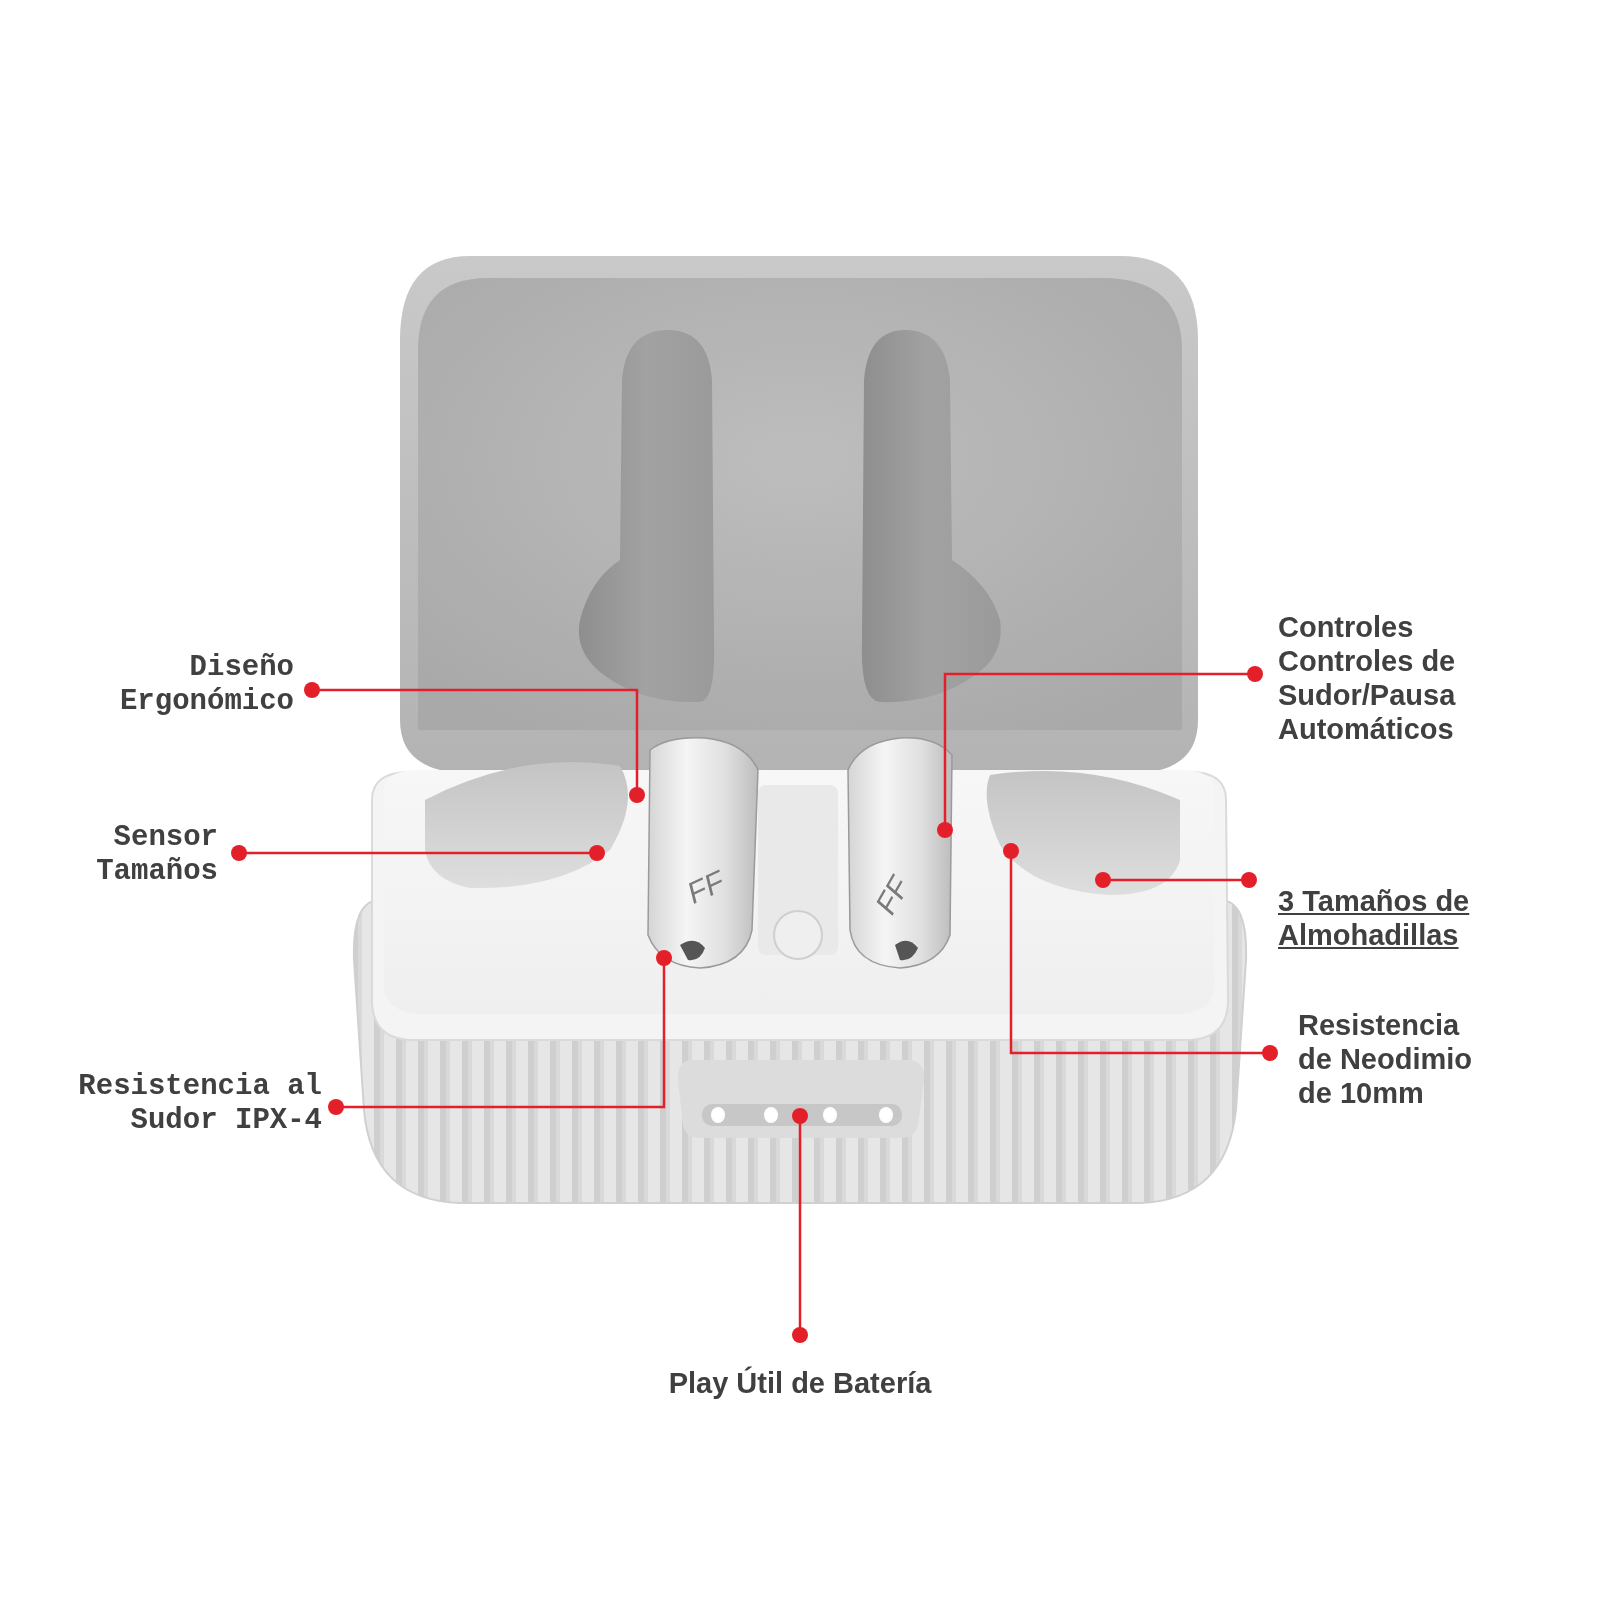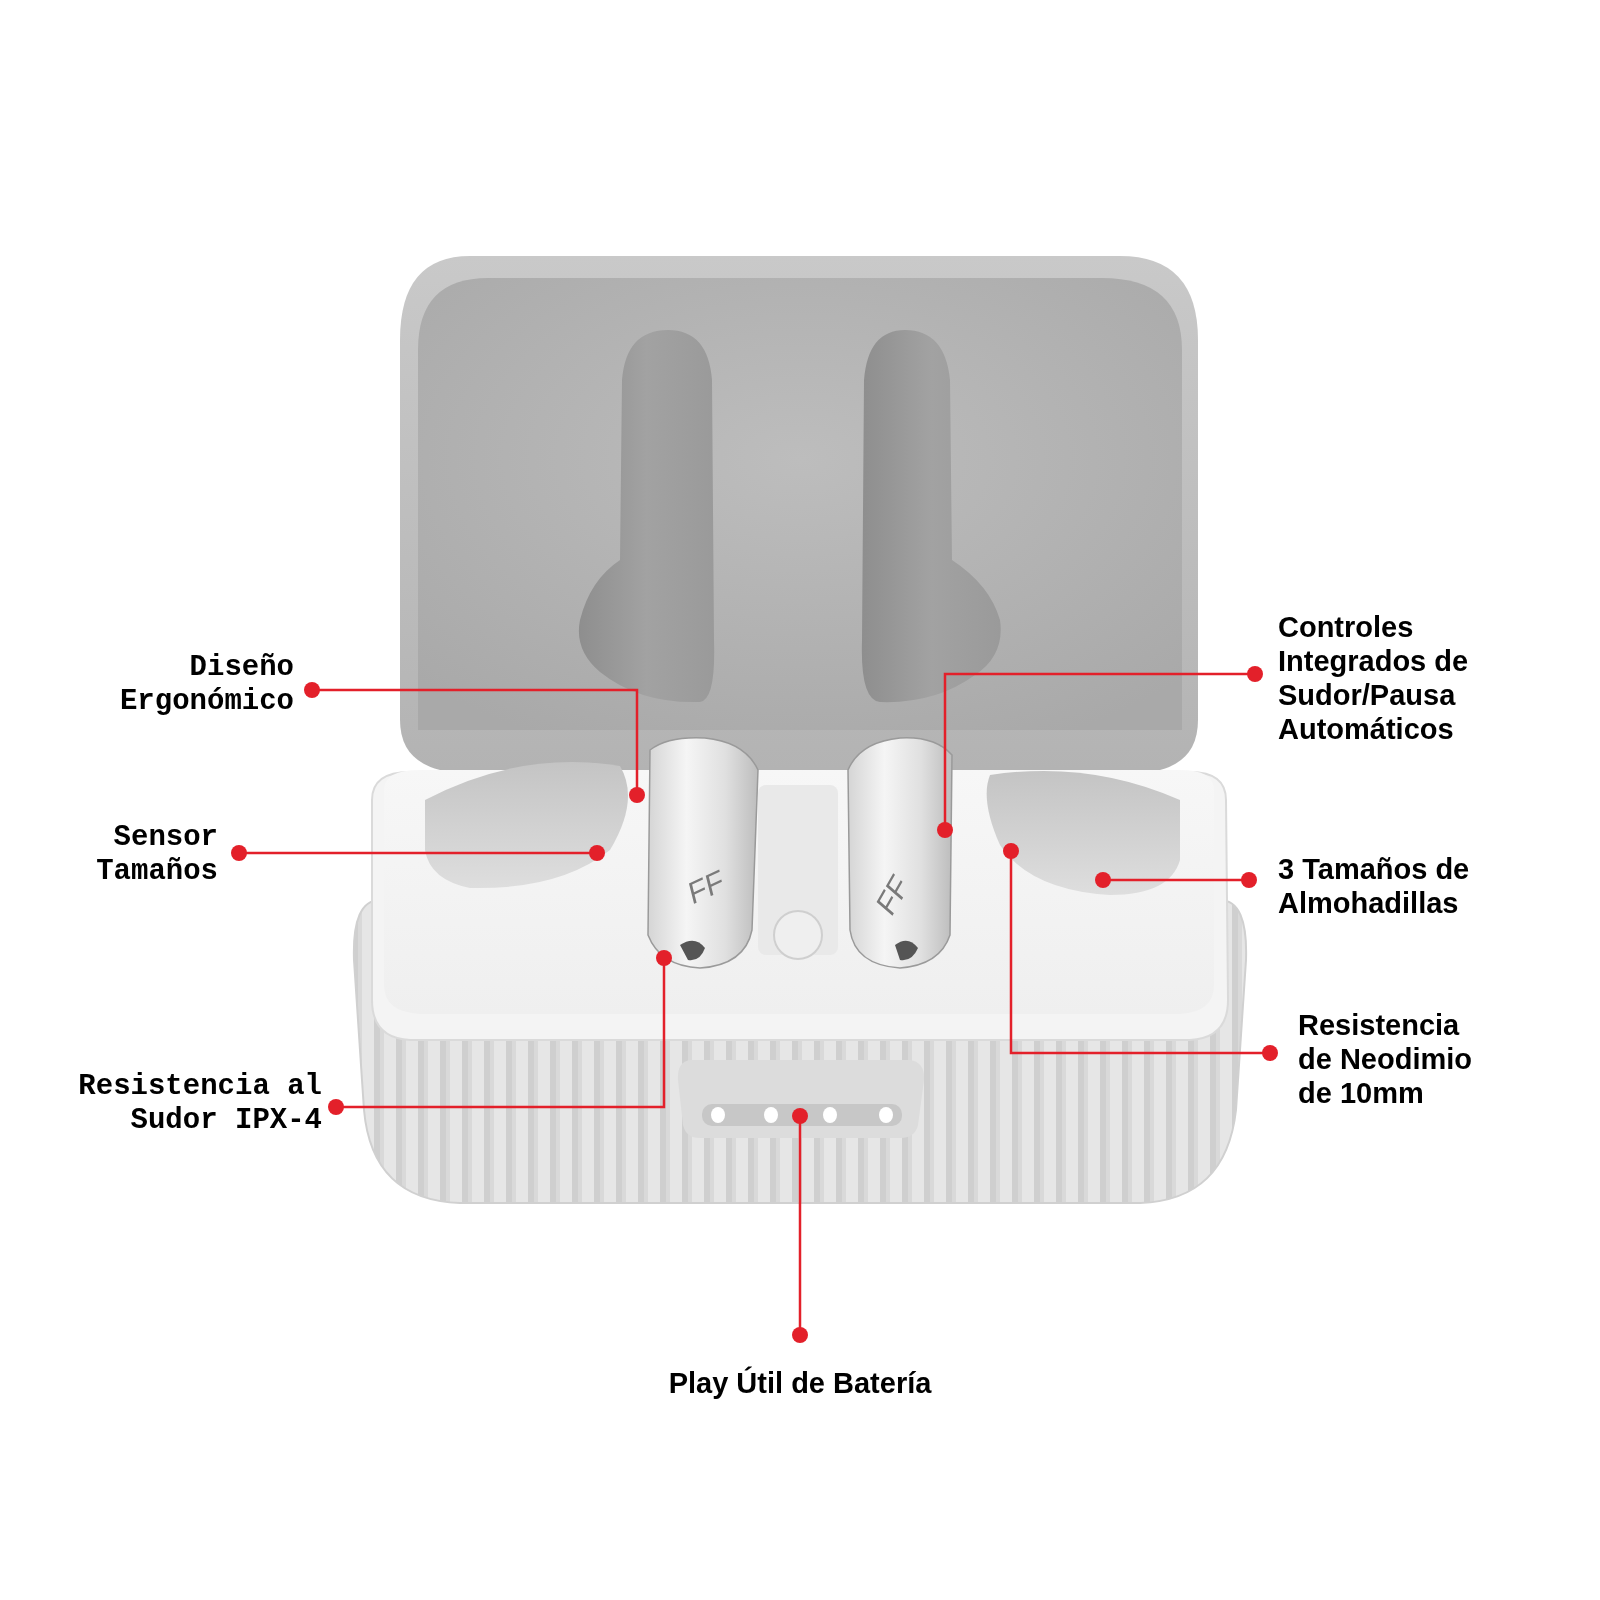--- a/index.html
+++ b/index.html
@@ -1,17 +1,17 @@
 <!DOCTYPE html>
 <html><head>
 <meta charset="utf-8">
 <style>
   html, body { margin:0; padding:0; background:#ffffff; }
   body { width:1600px; height:1600px; position:relative; overflow:hidden; font-family:"Liberation Sans", sans-serif; }
-  .label { position:absolute; color:#000000; font-weight:bold; font-size:29px; line-height:34px; white-space:nowrap; }
+  .label { position:absolute; color:#404040; font-weight:bold; font-size:29px; line-height:34px; white-space:nowrap; }
   .label.right-align { text-align:right;font-family:Liberation Mono, monospace; }
   .label.left-align { text-align:left; }
   .label.center-align { text-align:center; }
   svg.stage { position:absolute; left:0; top:0; }
 </style>
 </head>
 <body>
 
 <svg class="stage" width="1600" height="1600" viewBox="0 0 1600 1600">
   <defs>
@@ -135,26 +135,26 @@
   <div>Tamaños</div>
 </div>
 
 <div class="label right-align" style="right:1278px; top:1070px;">
   <div>Resistencia al</div>
   <div>Sudor IPX-4</div>
 </div>
 
 <div class="label left-align" style="left:1278px; top:610px;">
   <div>Controles</div>
-  <div>Integrados de</div>
+  <div>Controles de</div>
   <div>Sudor/Pausa</div>
   <div>Automáticos</div>
 </div>
 
-<div class="label left-align" style="left:1278px; top:852px;">
+<div class="label left-align" style="left:1278px; top:884px;text-decoration:underline;">
   <div>3 Tamaños de</div>
   <div>Almohadillas</div>
 </div>
 
 <div class="label left-align" style="left:1298px; top:1008px;">
   <div>Resistencia</div>
   <div>de Neodimio</div>
   <div>de 10mm</div>
 </div>
 

